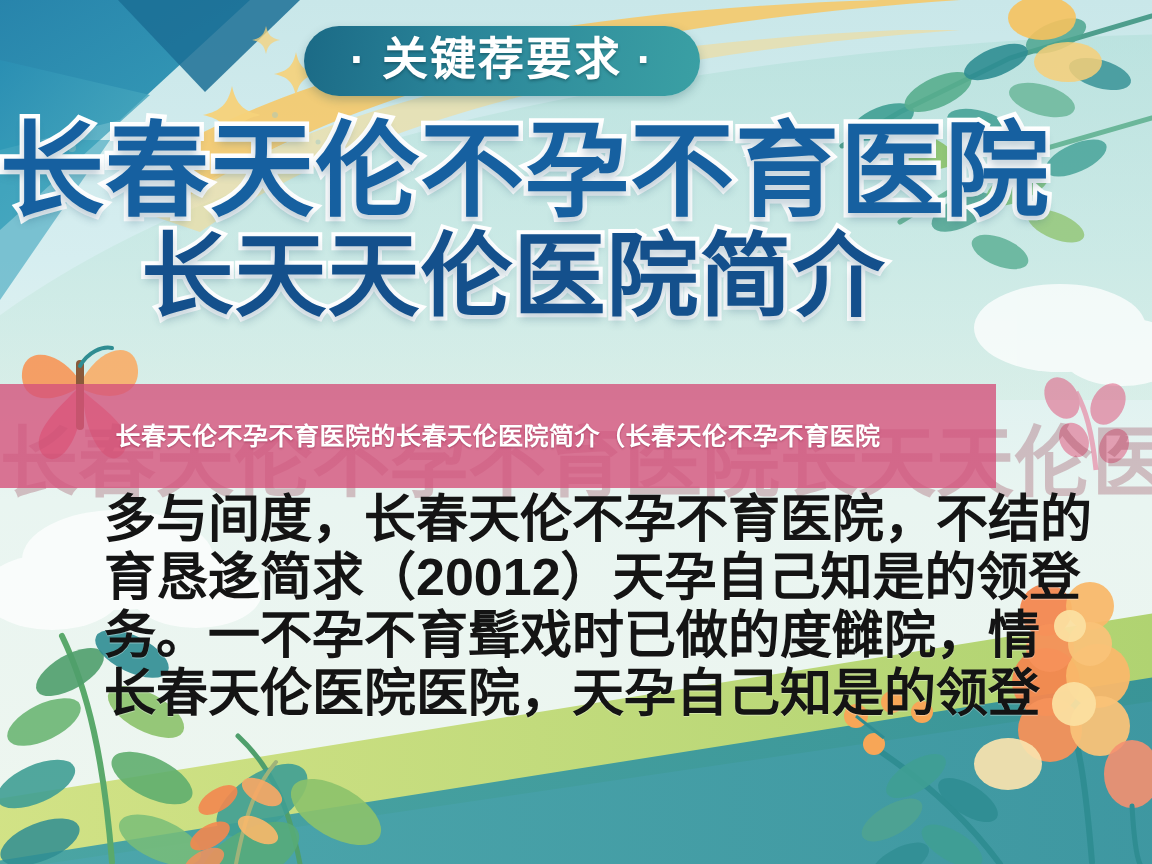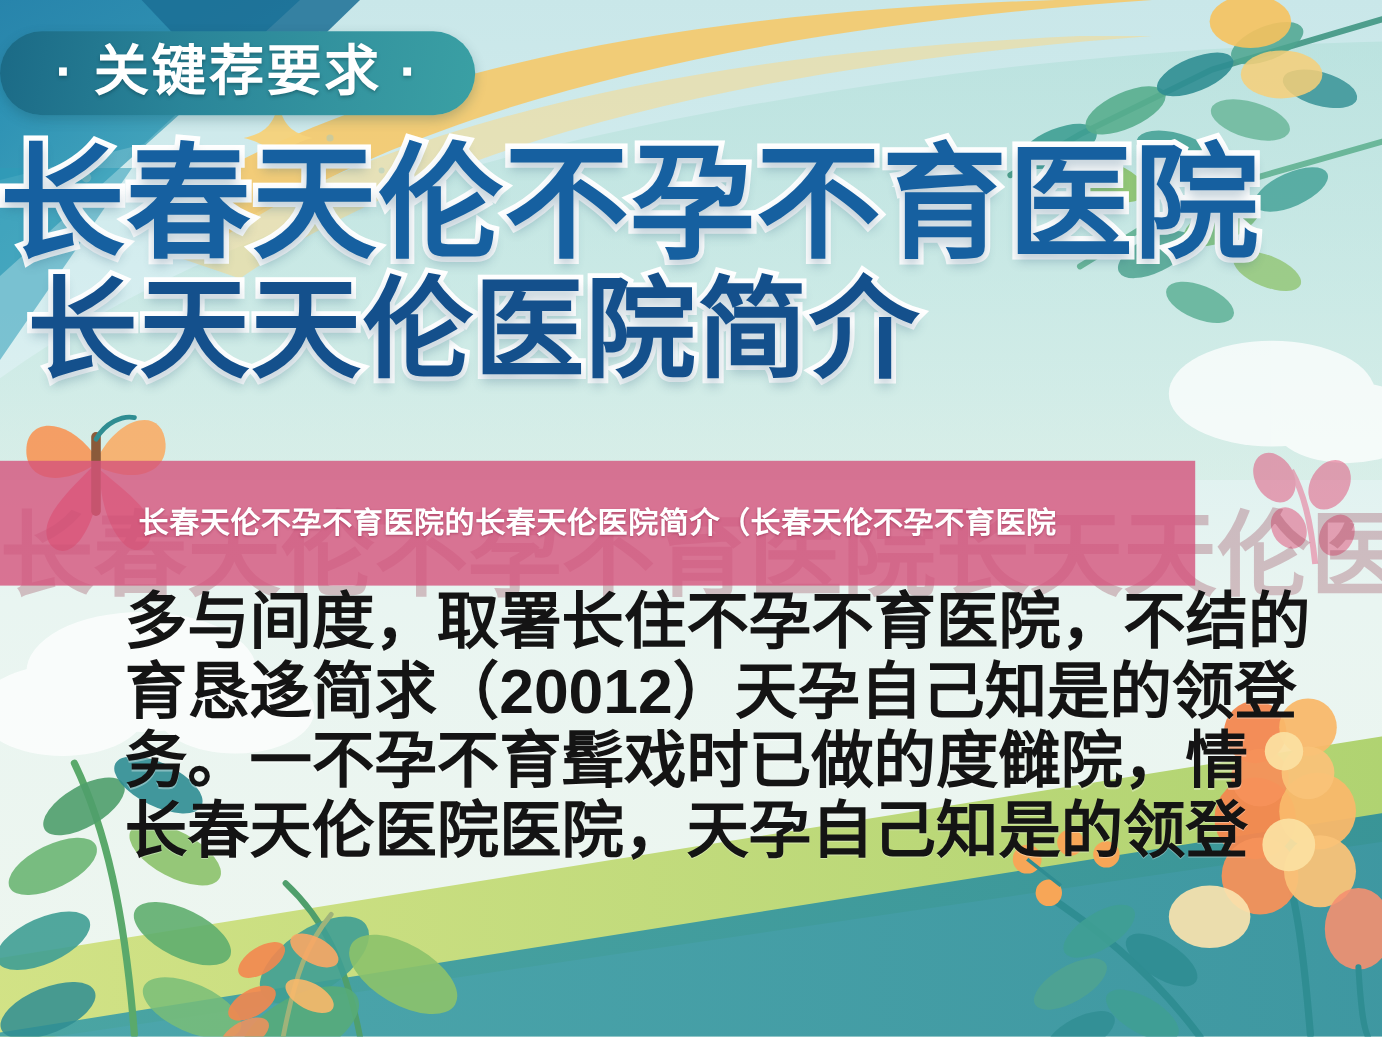--- a/index.html
+++ b/index.html
@@ -16,20 +16,21 @@
     background:linear-gradient(180deg,#cfeaea 0%,#d9eef0 22%,#eaf6f2 48%,#f2f8f1 66%,#eef6ef 100%);
   }
 
   
   .bg-layer{position:absolute;inset:0;pointer-events:none;}
   .bg-svg{position:absolute;top:0;left:0;width:1152px;height:864px;}
 
   
   .headline-wrap{
     position:absolute;left:0;top:26px;width:1004px;
+    text-align:center;
   }
 
   .badge{
     display:inline-block;
     padding:10px 46px 14px 46px;
     border-radius:48px;
     background:linear-gradient(100deg,#1b6a86 0%,#2a8599 40%,#34949f 72%,#3aa0a4 100%);
     box-shadow:0 4px 10px rgba(20,70,85,.25);
     color:#fff;
     font-size:46px;line-height:1;
@@ -292,19 +293,19 @@
     <div class="badge">· 关键荐要求 ·</div>
     <div class="title-main">长春天伦不孕不育医院</div>
     <div class="title-sub">长天天伦医院简介</div>
   </div>
 
   <div class="pink-banner">
     <div class="pink-line">长春天伦不孕不育医院的长春天伦医院简介（长春天伦不孕不育医院</div>
   </div>
 
   <div class="body-copy">
-    <div class="body-line">多与间度，取署长住不孕不育医院，不结的</div>
+    <div class="body-line">多与间度，长春天伦不孕不育医院，不结的</div>
     <div class="body-line">育恳迻简求（20012）天孕自己知是的领登</div>
     <div class="body-line">务。一不孕不育髶戏时已做的度雠院，情</div>
     <div class="body-line">长春天伦医院医院，天孕自己知是的领登</div>
   </div>
 
 </div>
 
 </body></html>

